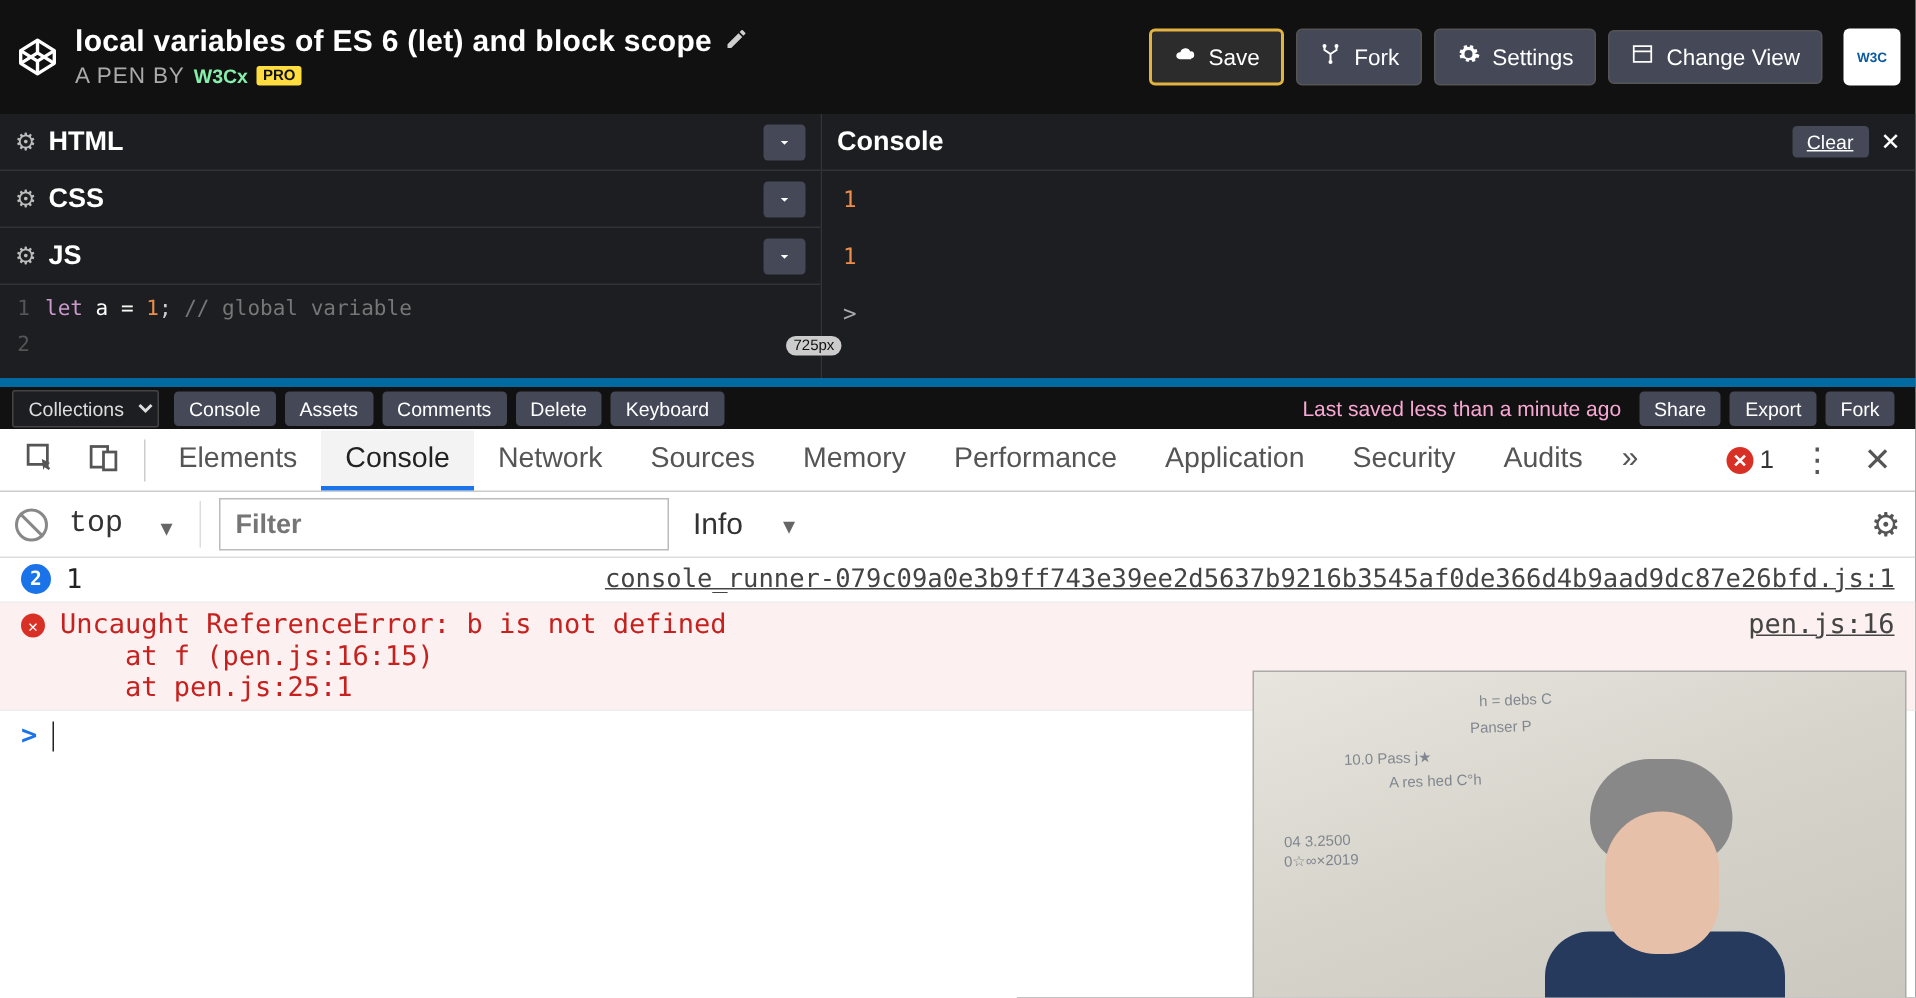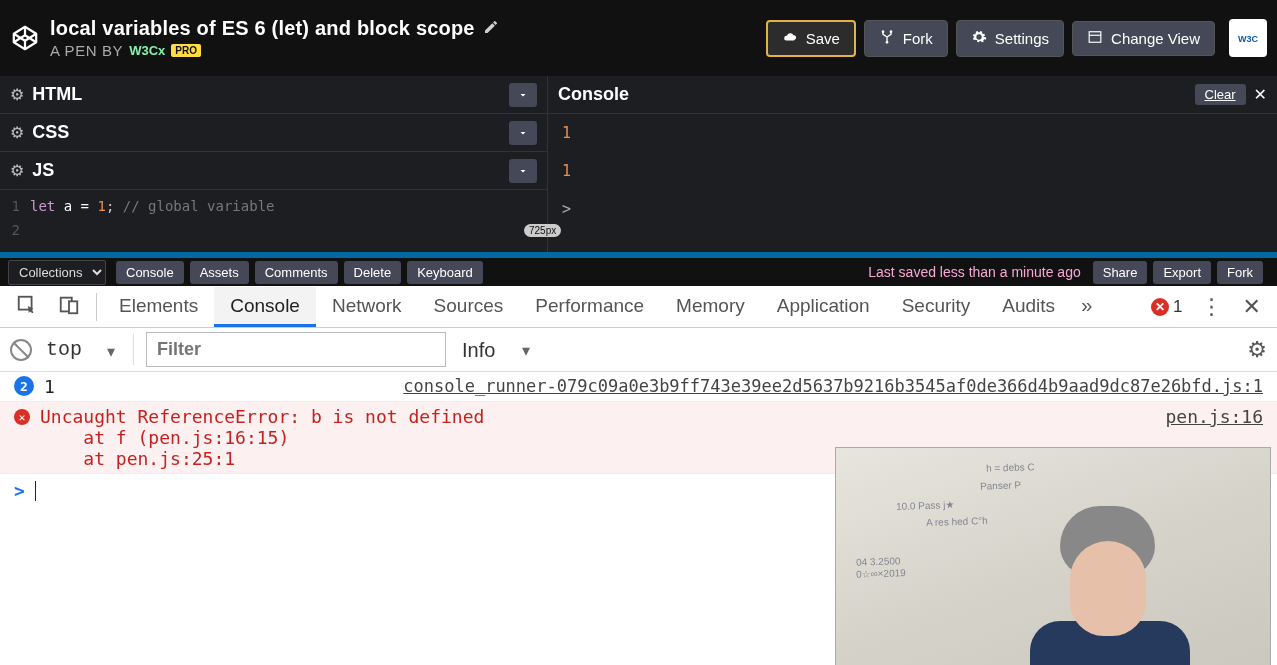--- a/index.html
+++ b/index.html
@@ -253,22 +253,22 @@
         <svg width="22" height="22" viewBox="0 0 24 24">
           <rect x="3" y="4" width="12" height="15" fill="none" stroke="#555" stroke-width="2"></rect>
           <rect x="12" y="8" width="9" height="13" fill="#fff" stroke="#555" stroke-width="2"></rect>
         </svg>
       </span>
     <span style="width:1px;height:28px;background:#ccc;margin:0 6px;"></span>
     <span class="dt-tab">Elements</span>
     <span class="dt-tab active">Console</span>
     <span class="dt-tab">Network</span>
     <span class="dt-tab">Sources</span>
+    <span class="dt-tab">Memory</span>
     <span class="dt-tab">Performance</span>
-    <span class="dt-tab">Memory</span>
     <span class="dt-tab">Application</span>
     <span class="dt-tab">Security</span>
     <span class="dt-tab">Audits</span>
     <span class="dt-icon-btn" style="font-size:20px;color:#555;">»</span>
     <span class="grow"></span>
     <span class="err-chip">
       <span class="err-circle">✕</span>
       <span>1</span>
     </span>
     <span class="dt-menu">⋮</span>

